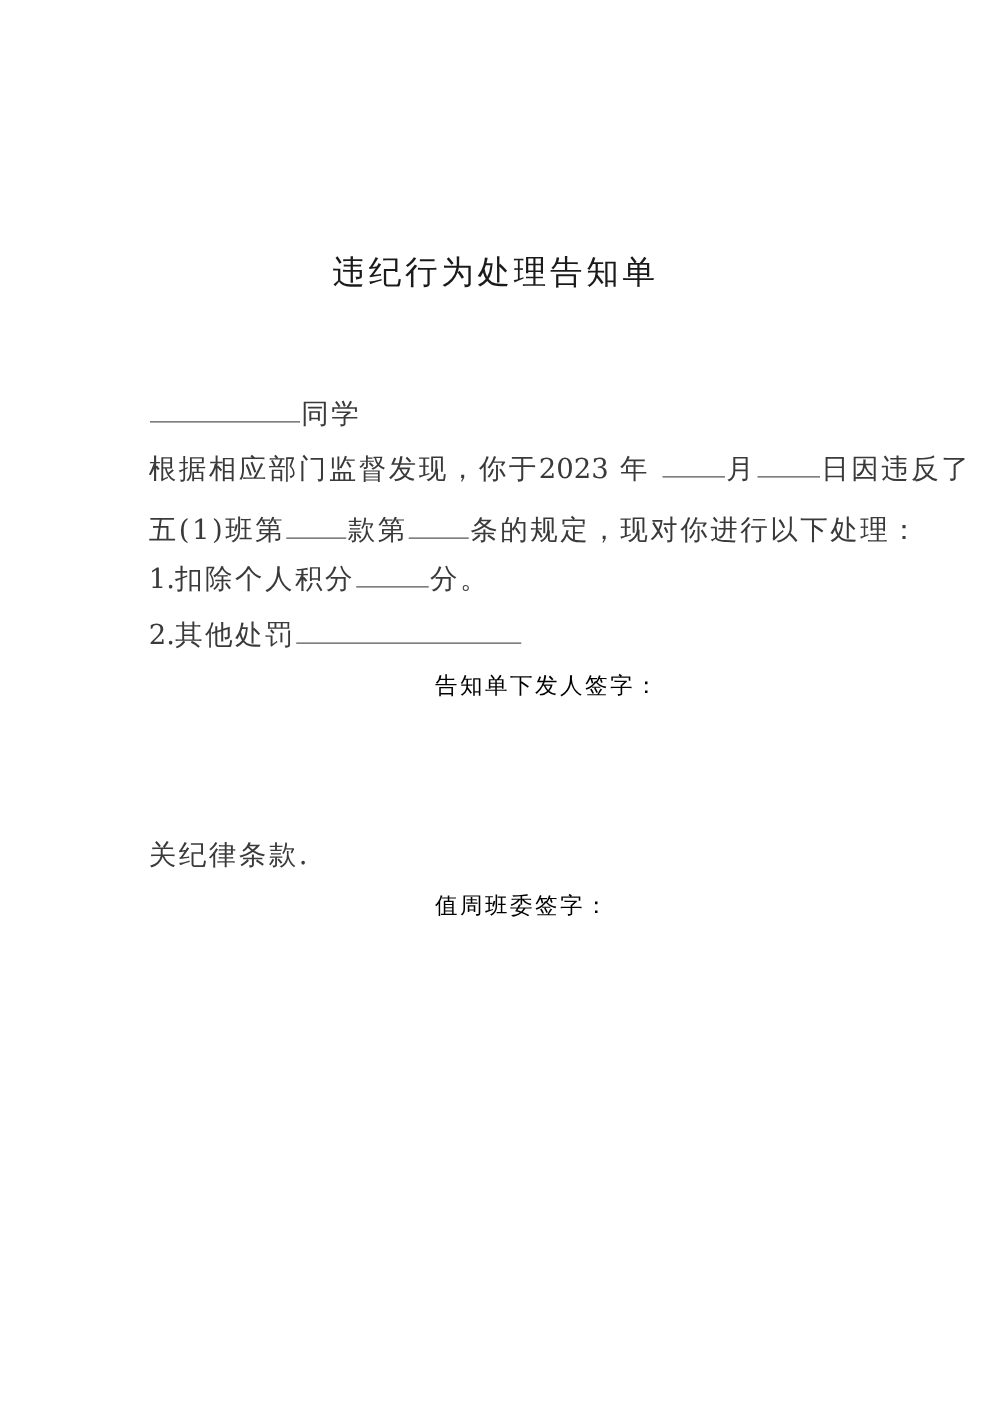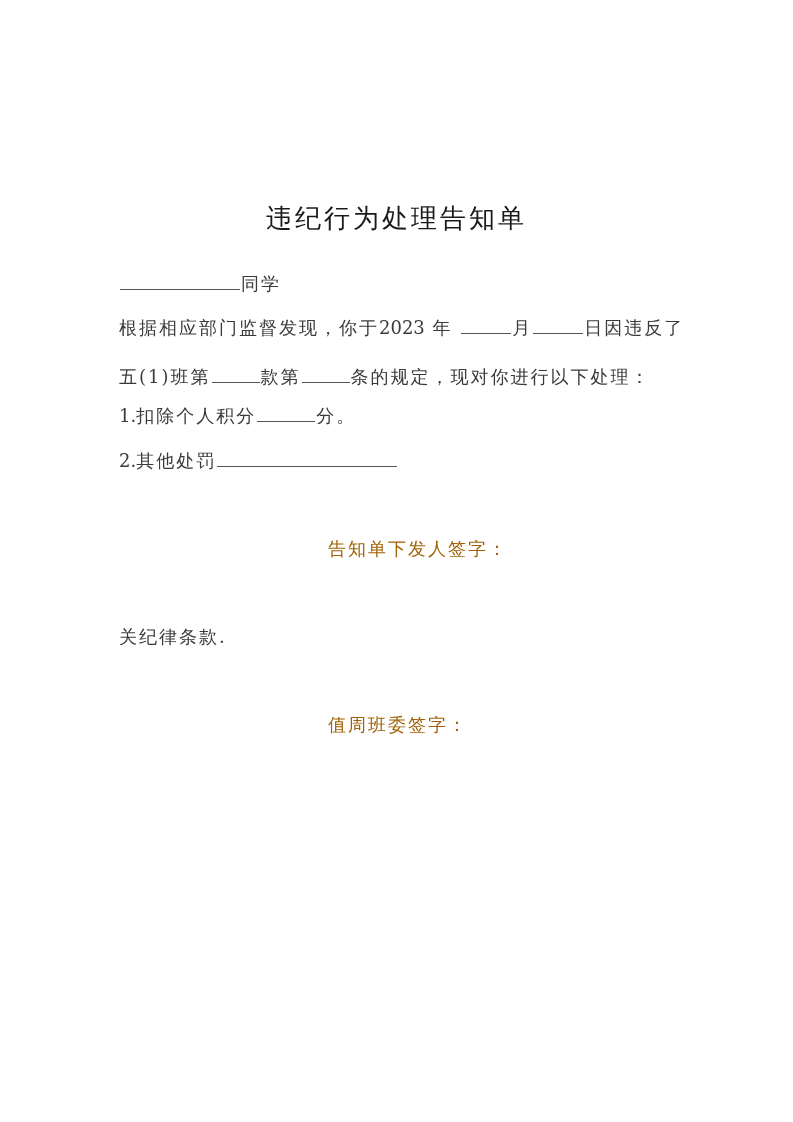--- a/index.html
+++ b/index.html
@@ -29,41 +29,42 @@
       width: 793px;
       text-align: center;
       font-size: 26px;
       letter-spacing: 3px;
       color: #1a1a1a;
       line-height: 44px;
     }
     .line {
       position: absolute;
       left: 119px;
-      font-size: 18px;
+      font-size: 22px;
       line-height: 28px;
       white-space: nowrap;
       letter-spacing: 2px;
       color: #3a3a3a;
+      margin-top: 48px;
     }
     .blank {
       display: inline-block;
       border-bottom: 1px solid #555555;
       height: 18px;
       vertical-align: baseline;
       margin: 0 1px;
     }
     .center-line {
       position: absolute;
-      left: 328px;
+      left: 348px;
       font-size: 18px;
       line-height: 28px;
       white-space: nowrap;
       letter-spacing: 2px;
-      color: #a16207;
+      color: #000000;
     }
     .num { letter-spacing: 0; }
   </style>
 </head>
 <body>
 
 <div class="page">
 
   <div class="title">违纪行为处理告知单</div>
 

